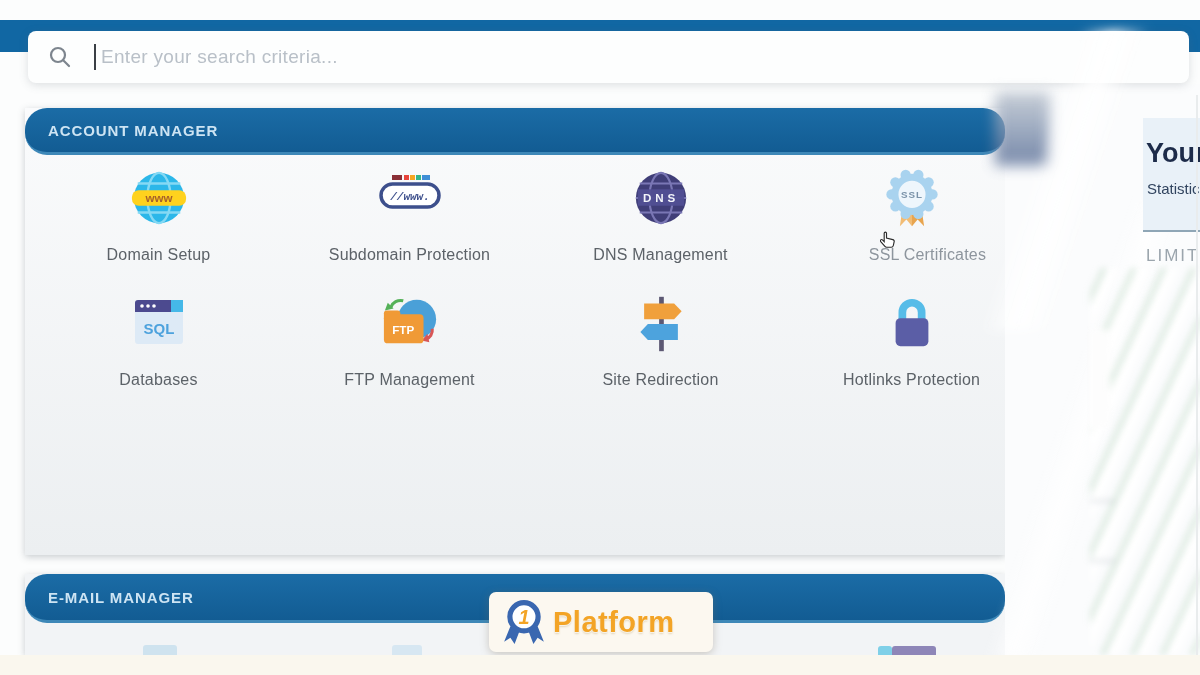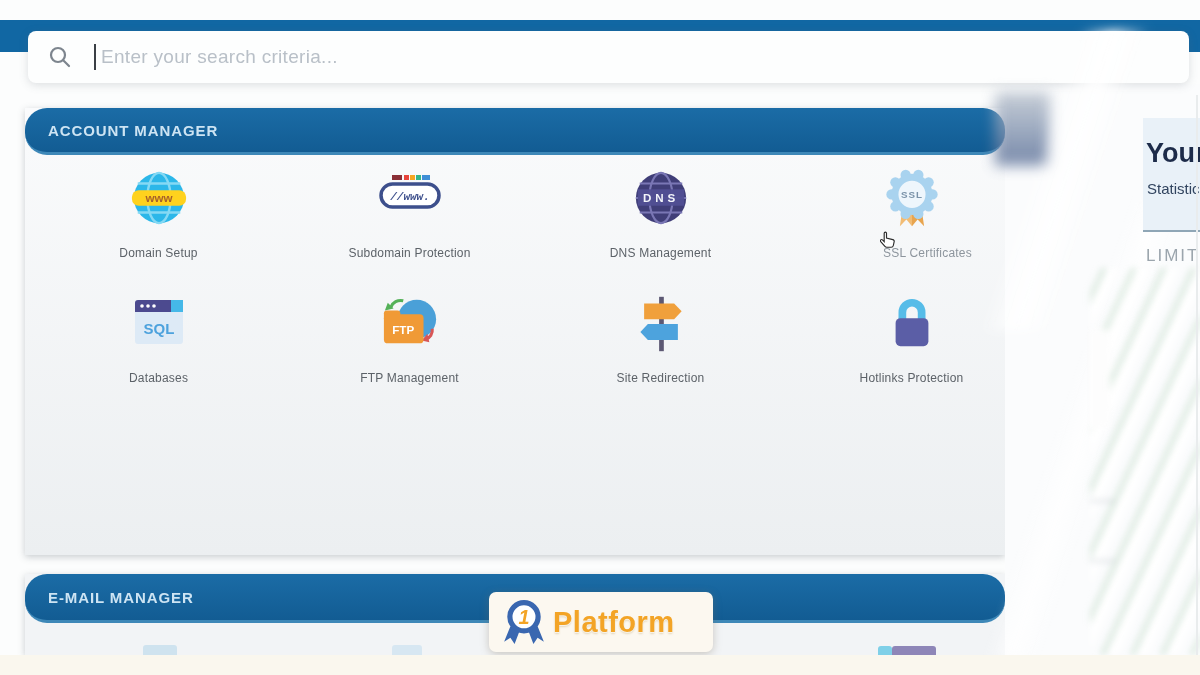--- a/index.html
+++ b/index.html
@@ -22,21 +22,21 @@
   .card.account { top:108px; height:447px; }
   .card.email { top:574px; height:81px; background:#f2f4f6; }
   .card-header { height:47px; background:linear-gradient(180deg,#1b6ca6 0%,#125c93 100%);
     border-bottom:3px solid #3e88b8; display:flex; align-items:center; padding-left:23px;border-radius:22px; }
   .card.email .card-header { height:49px; }
   .card-header h2 { font-size:15px; font-weight:bold; color:#cde4f3; letter-spacing:.9px; }
 
   .grid { display:grid; grid-template-columns:repeat(4,251px); grid-auto-rows:125px; padding:14px 0 0 8px; }
   .item { display:flex; flex-direction:column; align-items:center; cursor:pointer; }
   .icon-box { height:64px; display:flex; align-items:flex-start; justify-content:center; }
-  .item-label { margin-top:13px; font-size:12px; color:#5c6268; letter-spacing:.2px; white-space:nowrap; }
+  .item-label { margin-top:13px; font-size:16px; color:#5c6268; letter-spacing:.2px; white-space:nowrap; }
   .item.hovered .item-label { color:#8d959d;margin-left:32px; }
 
   
   .logo-box { position:absolute; left:489px; top:592px; width:224px; height:60px; background:#fcf8f0;
     border-radius:7px; box-shadow:0 2px 8px rgba(120,110,90,.35); display:flex; align-items:center; z-index:7; }
   .logo-name { font-size:29px; font-weight:bold; color:#f3a426; letter-spacing:.5px; margin-left:8px;
     text-shadow:0 1px 0 rgba(255,255,255,.65), 0 2px 2px rgba(160,120,40,.25); }
 
   
   .right-gap { position:absolute; left:1005px; top:84px; width:195px; height:571px; background:#fbfcfd; z-index:2; }

